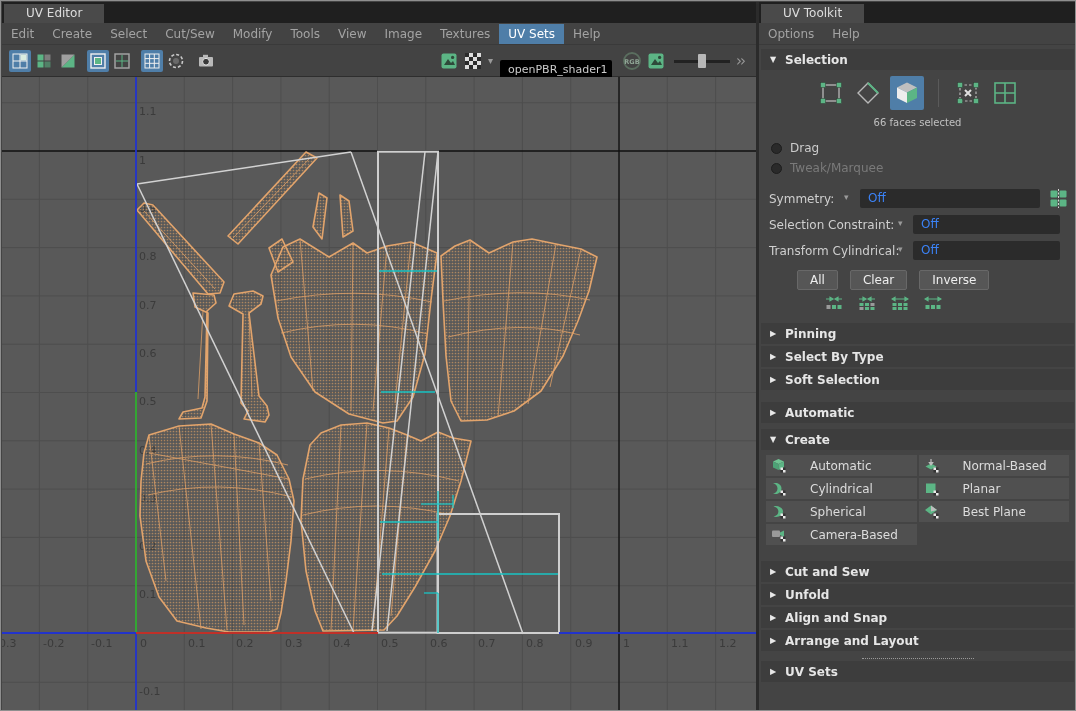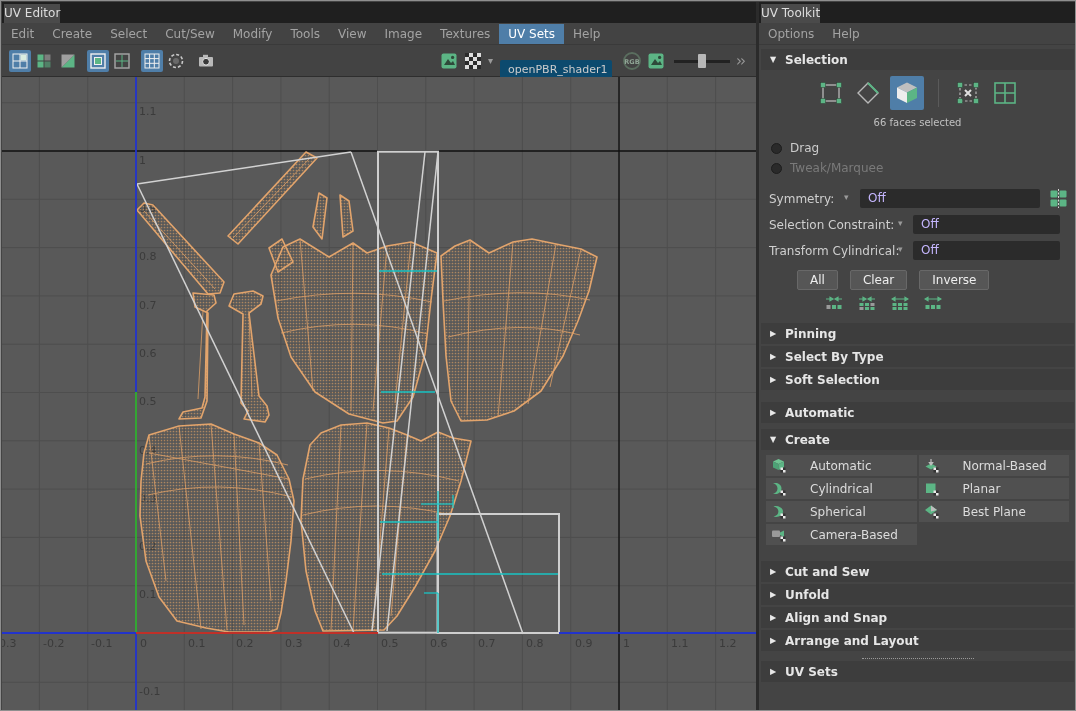--- a/index.html
+++ b/index.html
@@ -3,32 +3,32 @@
 <meta charset="utf-8">
 <style>
   html,body{margin:0;padding:0;background:#2a2a2a;}
   *{box-sizing:border-box;font-family:"DejaVu Sans","Liberation Sans",sans-serif;}
   .window{position:relative;width:1076px;height:711px;background:#444444;border:1px solid #8f8f8f;overflow:hidden;}
   .left-pane{position:absolute;left:1px;top:1px;width:754px;height:708px;background:#434343;}
   .divider{position:absolute;left:755px;top:1px;width:3px;height:708px;background:#2b2b2b;}
   .right-pane{position:absolute;left:758px;top:1px;width:317px;height:708px;background:#444444;overflow:hidden;}
 
   .tabstrip{height:21px;background:#1f1f1f;display:flex;align-items:flex-end;}
-  .tab{background:#4a4a4a;color:#dddddd;font-size:12px;padding:2px 0 3px;margin-left:2px;white-space:nowrap;}
+  .tab{background:#4a4a4a;color:#dddddd;font-size:12px;padding:2px 22px 3px;margin-left:2px;white-space:nowrap;}
 
   .menubar{height:22px;background:#434343;display:flex;align-items:center;border-bottom:1px solid #3a3a3a;}
   .menu{color:#a3a3a3;font-size:12px;padding:3px 9px;cursor:default;white-space:nowrap;}
   .menu.active{background:#4f7ea8;color:#ffffff;}
 
   .toolbar{height:32px;background:#434343;display:flex;align-items:center;padding-left:6px;border-bottom:1px solid #2e2e2e;}
   .tbtn{width:22px;height:22px;margin:0 1px;border-radius:2px;display:flex;align-items:center;justify-content:center;}
   .tbtn.sel{background:#4f7ea8;}
   .tsep{width:6px;}
   .tright{margin-left:auto;display:flex;align-items:center;margin-right:12px;}
-  .shader-field{width:112px;height:20px;background:#0c4a6e;border-radius:2px;color:#cccccc;font-size:11px;line-height:20px;padding-left:8px;margin:18px 8px 0 4px;white-space:nowrap;overflow:hidden;}
+  .shader-field{width:112px;height:20px;background:#000000;border-radius:2px;color:#cccccc;font-size:11px;line-height:20px;padding-left:8px;margin:18px 8px 0 4px;white-space:nowrap;overflow:hidden;}
   .caret{color:#9a9a9a;font-size:10px;padding:0 3px;}
   .chevrons{color:#999999;font-size:15px;letter-spacing:-2px;margin-left:6px;}
   .slider{position:relative;width:56px;height:18px;margin-left:6px;}
   .slider .track{position:absolute;left:0;right:0;top:8px;height:3px;background:#222222;}
   .slider .handle{position:absolute;left:24px;top:2px;width:8px;height:14px;background:#b8b8b8;border-radius:1px;}
 
   .canvas-wrap{position:relative;width:754px;height:633px;background:#595959;overflow:hidden;}
   .canvas-wrap svg{display:block;}
 
   
@@ -41,21 +41,21 @@
   .status{text-align:center;color:#c0c0c0;font-size:10px;margin:1px 0 6px;}
   .radios{margin:10px 0 0 12px;}
   .radio{display:flex;align-items:center;height:20px;gap:8px;}
   .rdot{width:11px;height:11px;border-radius:50%;background:#2a2a2a;border:1px solid #1d1d1d;position:relative;}
   .radio.on .rdot::after{content:"";position:absolute;left:2px;top:2px;width:5px;height:5px;border-radius:50%;background:#f0f0f0;}
   .rlabel{color:#cccccc;font-size:12px;}
   .radio.disabled .rlabel{color:#7a7a7a;}
   .frow{position:relative;height:26px;}
   .flabel{position:absolute;left:10px;top:6px;font-size:12px;color:#cfcfcf;white-space:nowrap;}
   .fcaret{position:absolute;top:6px;color:#9a9a9a;font-size:9px;}
-  .fbox{position:absolute;top:3px;height:19px;background:#2b2b2b;border-radius:2px;color:#c4b5fd;font-size:12px;line-height:19px;padding-left:8px;}
+  .fbox{position:absolute;top:3px;height:19px;background:#2b2b2b;border-radius:2px;color:#3b82f6;font-size:12px;line-height:19px;padding-left:8px;}
   .sym-icon{position:absolute;right:8px;top:3px;}
   .btnrow{display:flex;gap:12px;margin:6px 0 0 38px;}
   .pbtn{height:20px;background:#565656;border:1px solid #686868;border-radius:2px;color:#eeeeee;font-size:12px;padding:0 12px;line-height:18px;}
   .growrow{display:flex;gap:15px;margin:6px 0 0 66px;height:18px;}
   .gap10{height:10px;}
   .cgrid{display:grid;grid-template-columns:1fr 1fr;gap:2px;margin:5px 7px;}
   .cbtn{height:21px;background:#505050;display:flex;align-items:center;gap:24px;padding-left:5px;color:#dcdcdc;font-size:12px;white-space:nowrap;}
   .dotsep{width:112px;margin:5px auto 2px;border-bottom:1px dotted #999999;height:3px;}
 </style>
 </head>

